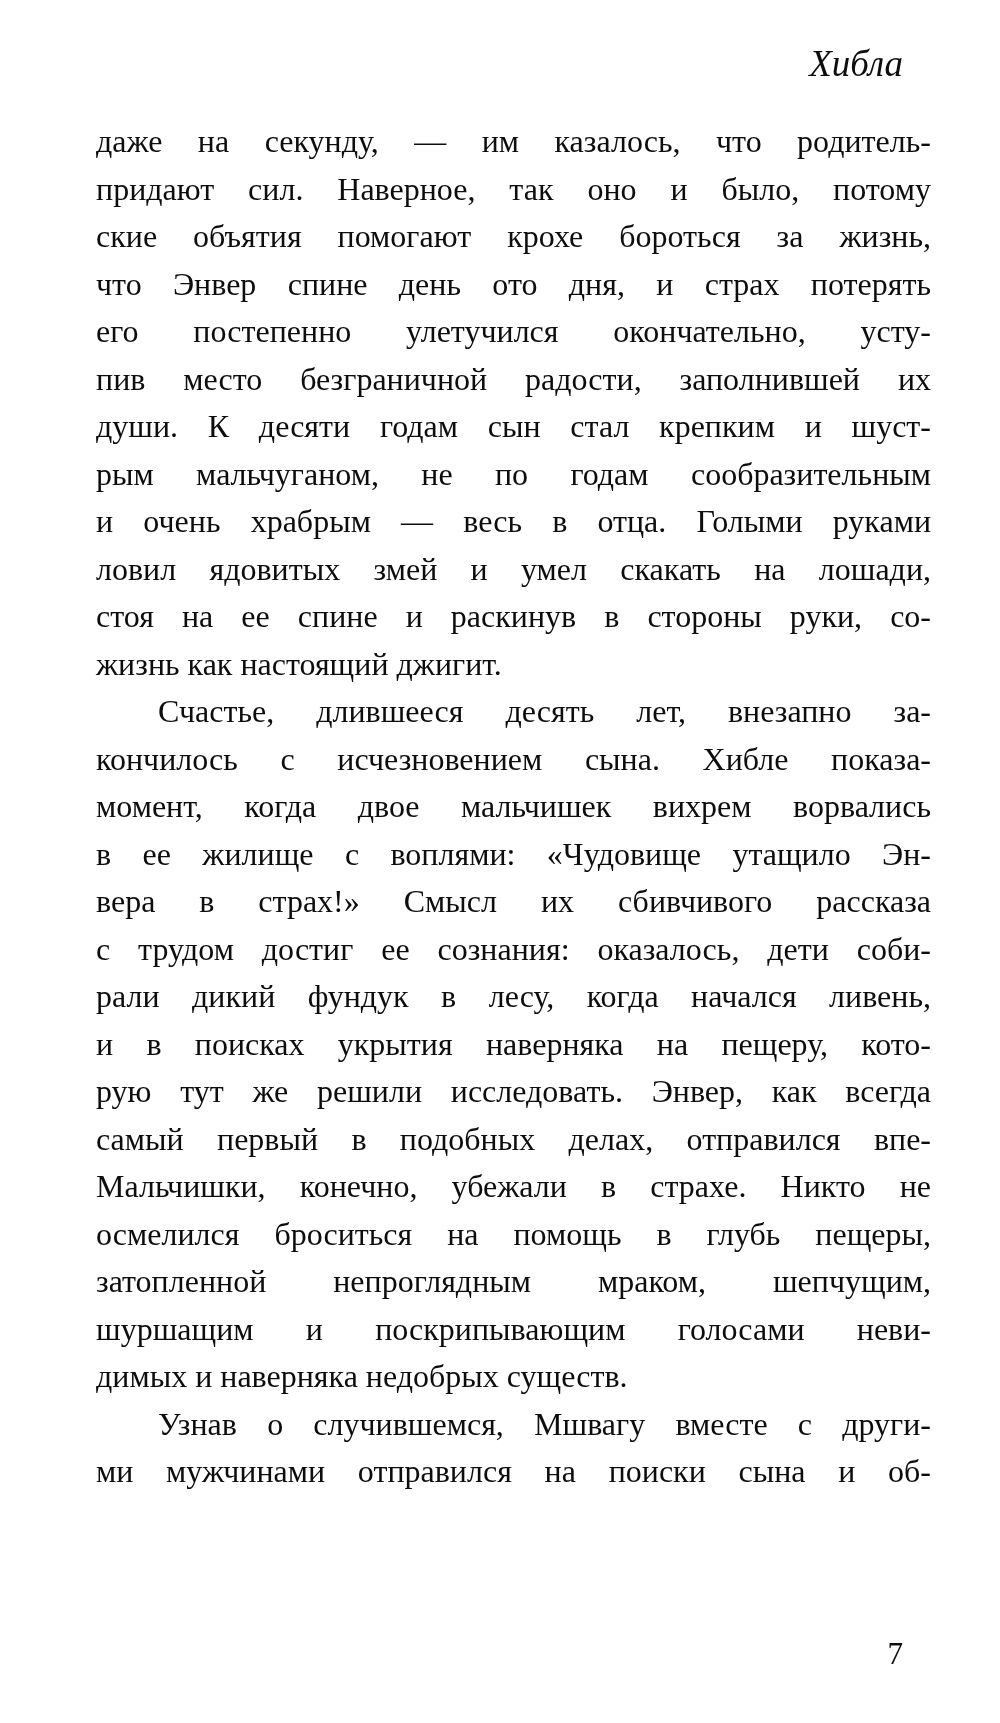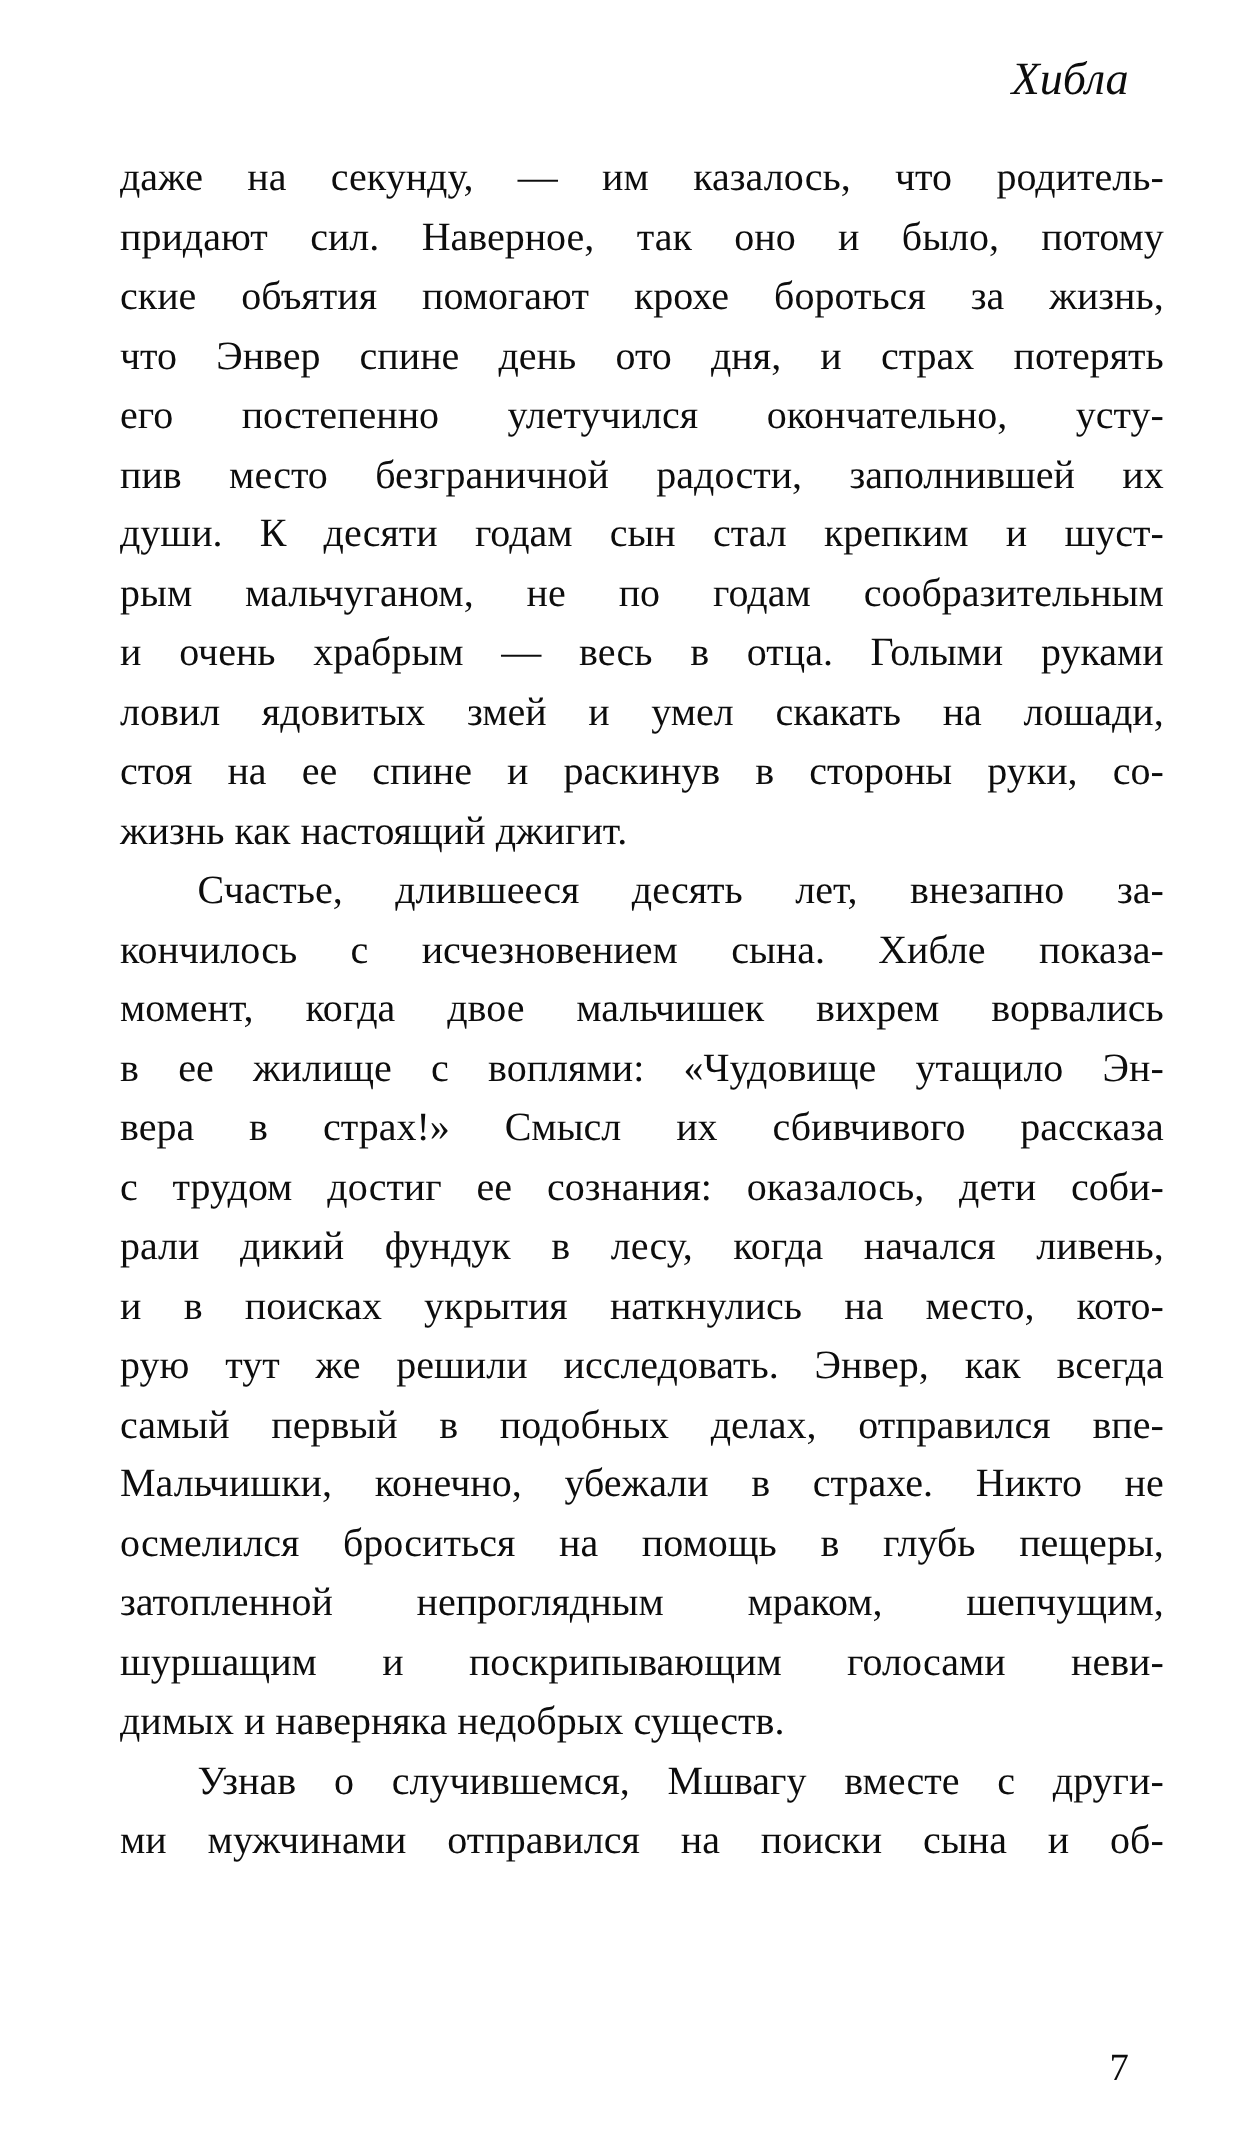--- a/index.html
+++ b/index.html
@@ -78,21 +78,21 @@
     <div class="line">ловил ядовитых змей и умел скакать на лошади,</div>
     <div class="line">стоя на ее спине и раскинув в стороны руки, со-</div>
     <div class="line para-end">жизнь как настоящий джигит.</div>
     <div class="line indent">Счастье, длившееся десять лет, внезапно за-</div>
     <div class="line">кончилось с исчезновением сына. Хибле показа-</div>
     <div class="line">момент, когда двое мальчишек вихрем ворвались</div>
     <div class="line">в ее жилище с воплями: «Чудовище утащило Эн-</div>
     <div class="line">вера в страх!» Смысл их сбивчивого рассказа</div>
     <div class="line">с трудом достиг ее сознания: оказалось, дети соби-</div>
     <div class="line">рали дикий фундук в лесу, когда начался ливень,</div>
-    <div class="line">и в поисках укрытия наткнулись на место, кото-</div>
+    <div class="line">и в поисках укрытия наверняка на пещеру, кото-</div>
     <div class="line">рую тут же решили исследовать. Энвер, как всегда</div>
     <div class="line">самый первый в подобных делах, отправился впе-</div>
     <div class="line">Мальчишки, конечно, убежали в страхе. Никто не</div>
     <div class="line">осмелился броситься на помощь в глубь пещеры,</div>
     <div class="line">затопленной непроглядным мраком, шепчущим,</div>
     <div class="line">шуршащим и поскрипывающим голосами неви-</div>
     <div class="line para-end">димых и наверняка недобрых существ.</div>
     <div class="line indent">Узнав о случившемся, Мшвагу вместе с други-</div>
     <div class="line">ми мужчинами отправился на поиски сына и об-</div>
   </div>

